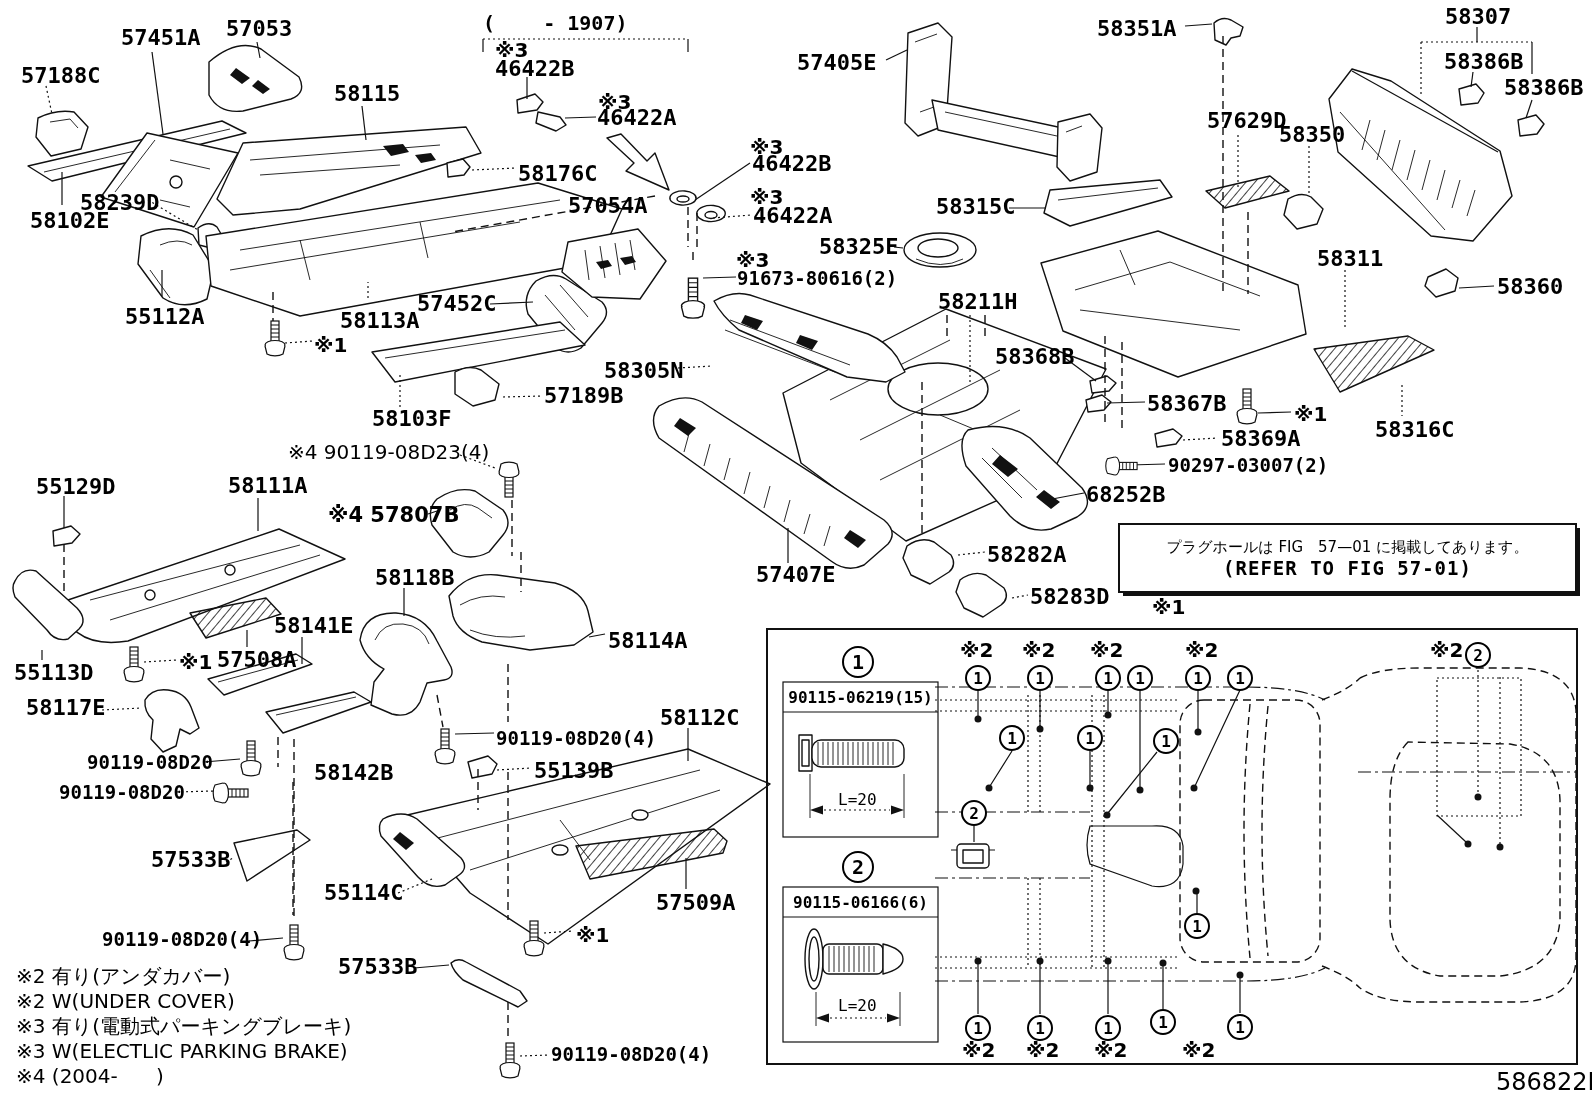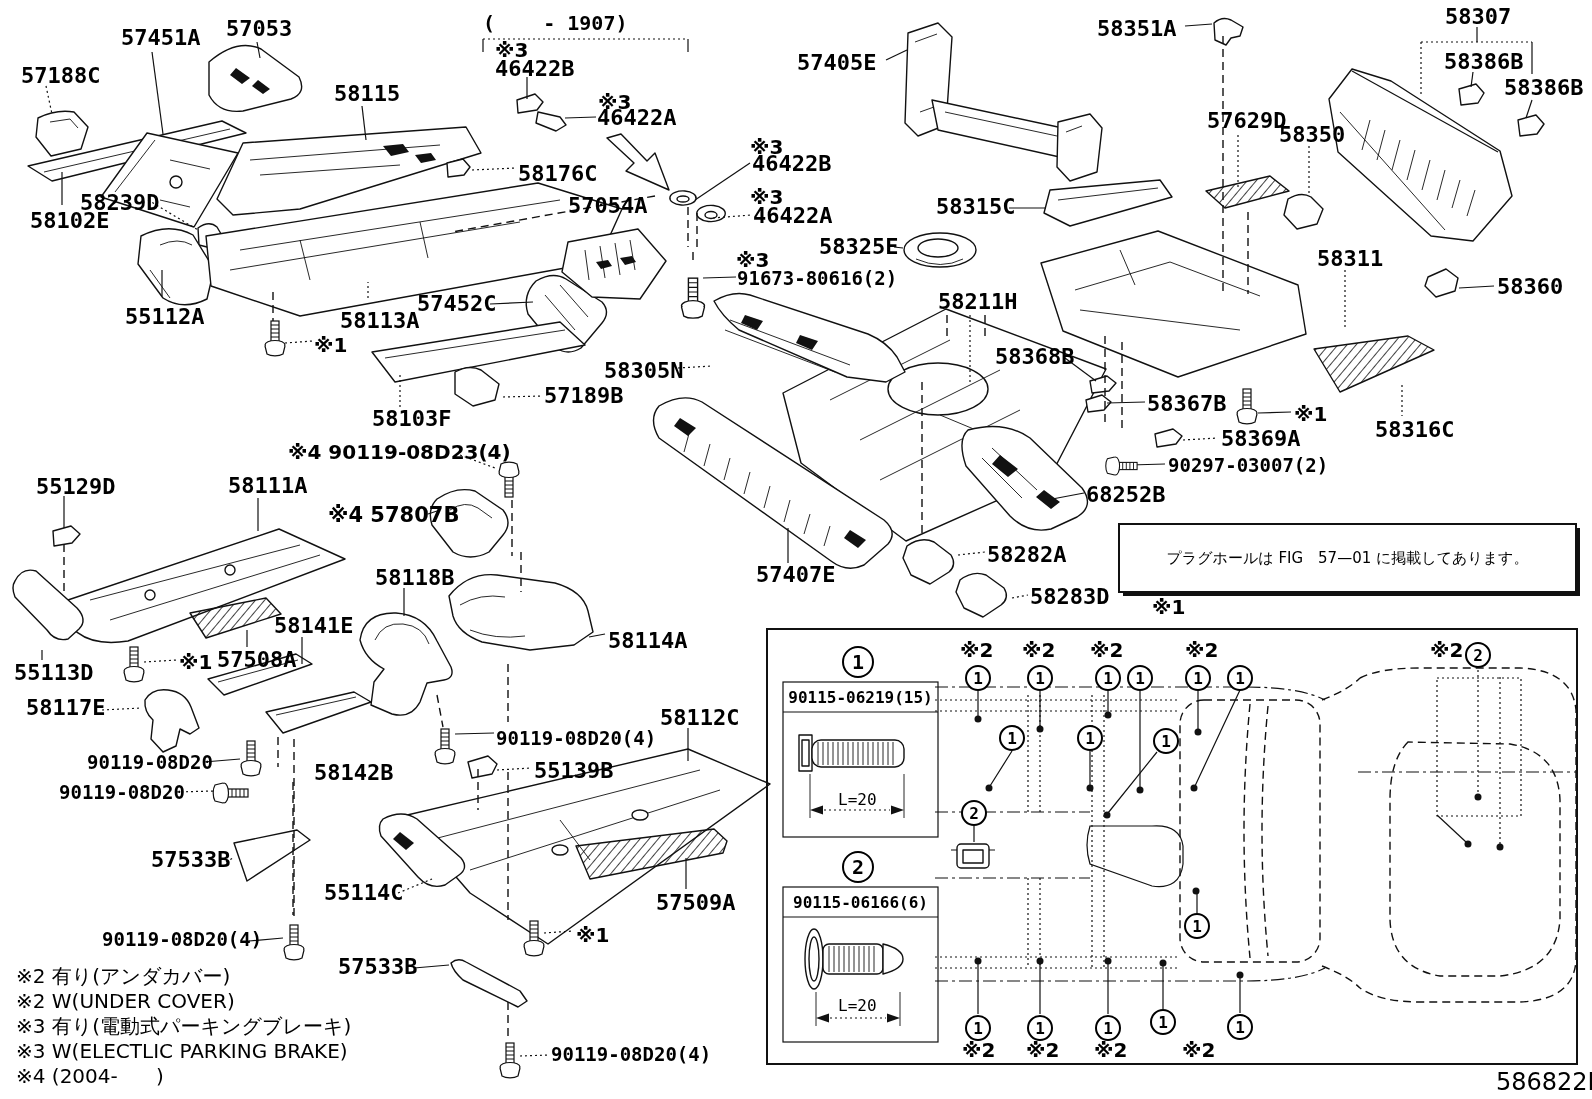--- a/index.html
+++ b/index.html
@@ -369,21 +369,21 @@
 <div class="lbl" style="left:995px;top:346px">58368B</div>
 <div class="lbl" style="left:1147px;top:393px">58367B</div>
 <div class="lbl sym" style="left:1294px;top:404px">※1</div>
 <div class="lbl" style="left:1221px;top:428px">58369A</div>
 <div class="lbl ln19" style="left:1168px;top:456px">90297-03007(2)</div>
 <div class="lbl" style="left:1086px;top:484px">68252B</div>
 <div class="lbl" style="left:1375px;top:419px">58316C</div>
 <div class="lbl" style="left:756px;top:564px">57407E</div>
 <div class="lbl" style="left:987px;top:544px">58282A</div>
 <div class="lbl" style="left:1030px;top:586px">58283D</div>
-<div class="lbl ln19 sym" style="left:288px;top:442px;font-weight:bold">※4 90119-08D23(4)</div>
+<div class="lbl ln19 sym" style="left:288px;top:442px;font-weight:normal">※4 90119-08D23(4)</div>
 <div class="lbl" style="left:36px;top:476px">55129D</div>
 <div class="lbl" style="left:228px;top:475px">58111A</div>
 <div class="lbl sym" style="left:328px;top:505px;font-weight:bold;font-size:21px">※4 57807B</div>
 <div class="lbl" style="left:375px;top:567px">58118B</div>
 <div class="lbl" style="left:274px;top:615px">58141E</div>
 <div class="lbl" style="left:217px;top:649px">57508A</div>
 <div class="lbl sym" style="left:179px;top:652px">※1</div>
 <div class="lbl" style="left:14px;top:662px">55113D</div>
 <div class="lbl" style="left:26px;top:697px">58117E</div>
 <div class="lbl ln19" style="left:87px;top:753px">90119-08D20</div>
@@ -403,20 +403,21 @@
 <div class="lbl sym" style="left:1152px;top:597px">※1</div>
 
 <div class="note" style="top:966px">※2 有り(アンダカバー)</div>
 <div class="note" style="top:991px">※2 W(UNDER COVER)</div>
 <div class="note" style="top:1016px">※3 有り(電動式パーキングブレーキ)</div>
 <div class="note" style="top:1041px">※3 W(ELECTLIC PARKING BRAKE)</div>
 <div class="note" style="top:1066px">※4 (2004-      )</div>
 
 <div class="plug">
   <div class="jp">プラグホールは FIG　57—01 に掲載してあります。</div>
+  <div class="ref">(REFER TO FIG 57-01)</div>
 </div>
 
 <div class="insetbox"></div>
 <div class="mk big" style="left:842px;top:646px">1</div>
 <div class="mk big" style="left:842px;top:851px">2</div>
 <div class="bxhdr" style="left:783px;top:688px">90115-06219(15)</div>
 <div class="bxhdr" style="left:783px;top:893px">90115-06166(6)</div>
 <div class="dim" style="left:838px;top:790px">L=20</div>
 <div class="dim" style="left:838px;top:996px">L=20</div>
 

